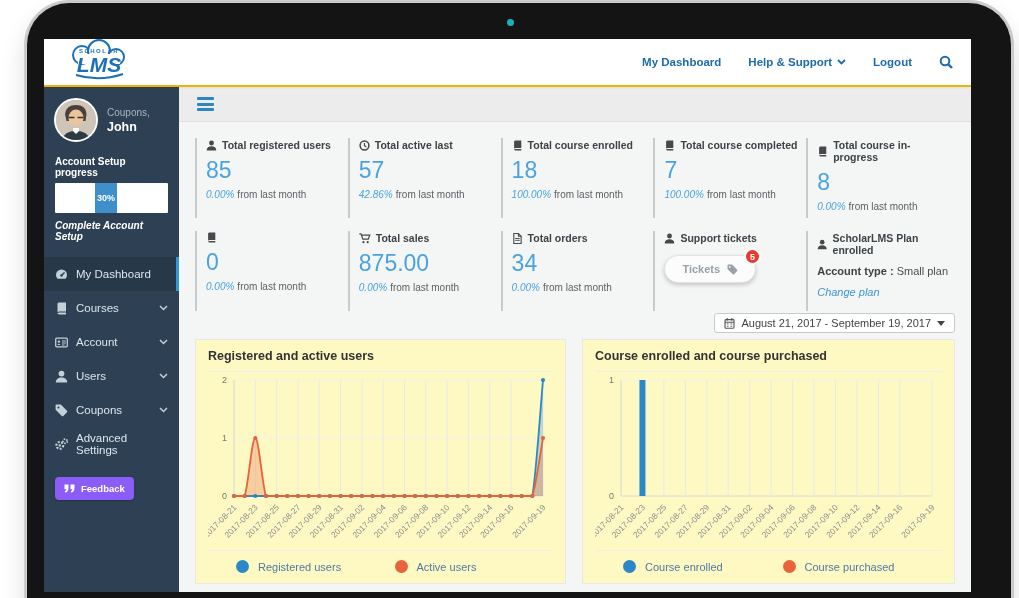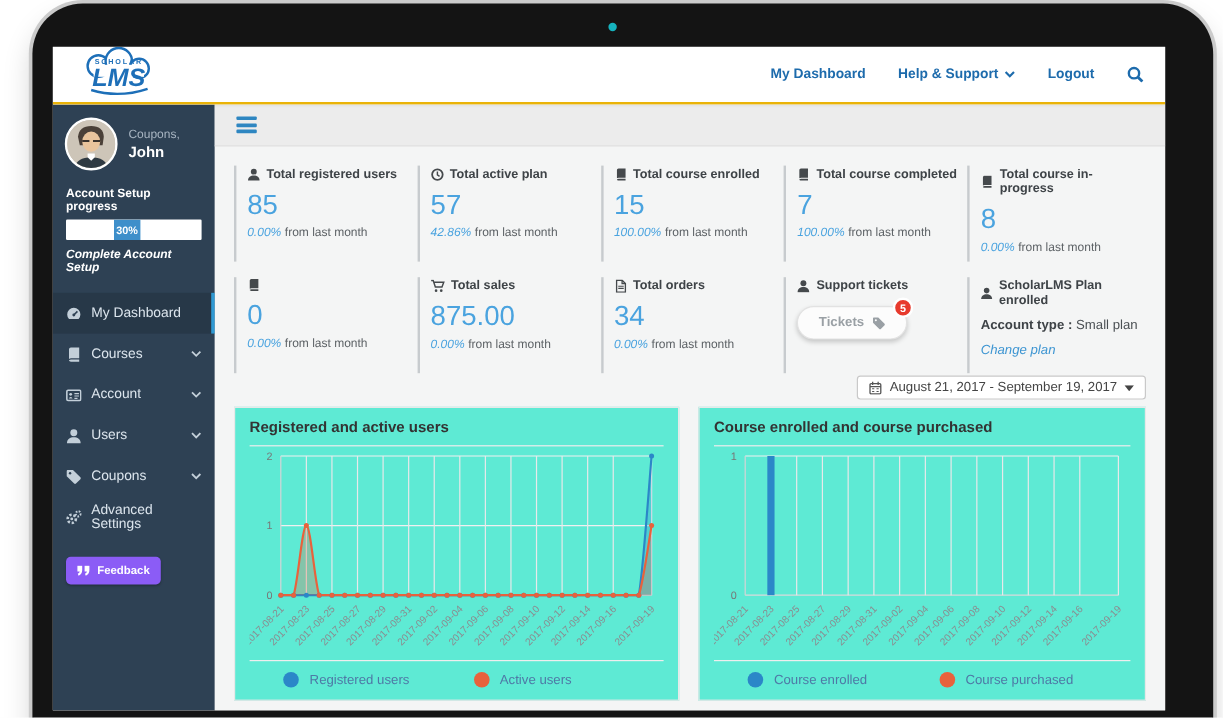--- a/index.html
+++ b/index.html
@@ -27,21 +27,21 @@
   
   .app { display:flex; height:505px; }
   .sidebar { width:135px; flex-shrink:0; background:#2e4154; color:#e6edf3; }
   .profile { display:flex; align-items:center; gap:9px; padding:11px 10px 8px 10px; }
   .avatar { width:44px; height:44px; border-radius:50%; border:2px solid #fff; overflow:hidden;
     background:#c9c2b6; flex-shrink:0; }
   .welcome { font-size:10px; color:#a7b4c1; }
   .uname { font-size:12.5px; font-weight:bold; color:#fff; margin-top:2px; }
   .setup { padding:6px 11px 0 11px; }
   .setup-label { font-size:10px; font-weight:bold; color:#fff; margin-bottom:5px; }
-  .pbar { height:17px; background:#fff; border-radius:1px; overflow:hidden;padding-left:40px; }
+  .pbar { height:30px; background:#fff; border-radius:1px; overflow:hidden;padding-left:40px; }
   .pfill { height:100%; background:#3e8fca; color:#fff; font-size:9px; font-weight:bold;
     display:flex; align-items:center; justify-content:center; }
   .setup-link { display:inline-block; font-size:10px; font-style:italic; font-weight:bold;
     color:#fff; margin-top:7px; cursor:pointer; }
   .nav { margin-top:13px; }
   .nav-item { height:34px; display:flex; align-items:center; gap:8px; padding:0 11px;
     font-size:11.5px; color:#dce5ed; cursor:pointer; }
   .nav-item svg { flex-shrink:0; }
   .nav-item.active { background:#273848; border-right:3px solid #2f99d3; }
   .chev { margin-left:auto; }
@@ -80,21 +80,21 @@
     margin-top:9px; cursor:pointer; }
 
   
   .date-row { display:flex; justify-content:flex-end; margin:1px 0 6px 0; }
   .date-picker { display:flex; align-items:center; gap:6px; background:#fff;
     border:1px solid #c9c9c9; border-radius:3px; padding:3px 9px; font-size:11px;
     color:#444; cursor:pointer; }
 
   
   .charts-grid { display:grid; grid-template-columns:371px 1fr; gap:16px; }
-  .panel { background:#5eead4; border:1px solid #e8e8e8; padding:9px 12px 0 12px; }
+  .panel { background:#fef9c3; border:1px solid #e8e8e8; padding:9px 12px 0 12px; }
   .panel-title { font-size:12.5px; font-weight:bold; color:#333; padding-bottom:8px;
     border-bottom:1px solid #eee; }
   .chart-box { height:178px; position:relative; }
   .legend { border-top:1px solid #eee; display:flex; padding:9px 0 10px 28px; }
   .legend-item { width:50%; display:flex; align-items:center; gap:9px; font-size:11px;
     color:#4e79a6; cursor:pointer; }
   .legend-dot { width:13px; height:13px; border-radius:50%; flex-shrink:0; }
 
   svg text { font-family:"Liberation Sans", sans-serif; }
 </style>
@@ -261,34 +261,34 @@
                 </div>
                 <div class="stat-value">85</div>
                 <div class="stat-foot"><span class="pct">0.00%</span><span>from last month</span></div>
               </div>
               <div class="stat-card">
                 <div class="stat-head">
                   <svg width="11" height="11" viewBox="0 0 11 11">
                       <circle cx="5.5" cy="5.5" r="4.4" fill="none" stroke="#45494c" stroke-width="1.5"></circle>
                       <path d="M5.5 3v2.7l1.8 1.3" fill="none" stroke="#45494c" stroke-width="1.2"></path>
                     </svg>
-                  <span>Total active plan</span>
+                  <span>Total active last</span>
                 </div>
                 <div class="stat-value">57</div>
                 <div class="stat-foot"><span class="pct">42.86%</span><span>from last month</span></div>
               </div>
               <div class="stat-card">
                 <div class="stat-head">
                   <svg width="11" height="11" viewBox="0 0 13 13">
                       <path d="M2.5 2.2C2.5 1.3 3.2 0.6 4.1 0.6H11v9H4.2c-.6 0-1.2.2-1.7.6z" fill="#45494c"></path>
                       <path d="M2.5 11.3c.5-.5 1-.7 1.7-.7H11v1.8H4.1c-.9 0-1.6-.5-1.6-1.1z" fill="#45494c"></path>
                     </svg>
                   <span>Total course enrolled</span>
                 </div>
-                <div class="stat-value">15</div>
+                <div class="stat-value">18</div>
                 <div class="stat-foot"><span class="pct">100.00%</span><span>from last month</span></div>
               </div>
               <div class="stat-card">
                 <div class="stat-head">
                   <svg width="11" height="11" viewBox="0 0 13 13">
                       <path d="M2.5 2.2C2.5 1.3 3.2 0.6 4.1 0.6H11v9H4.2c-.6 0-1.2.2-1.7.6z" fill="#45494c"></path>
                       <path d="M2.5 11.3c.5-.5 1-.7 1.7-.7H11v1.8H4.1c-.9 0-1.6-.5-1.6-1.1z" fill="#45494c"></path>
                     </svg>
                   <span>Total course completed</span>
                 </div>

